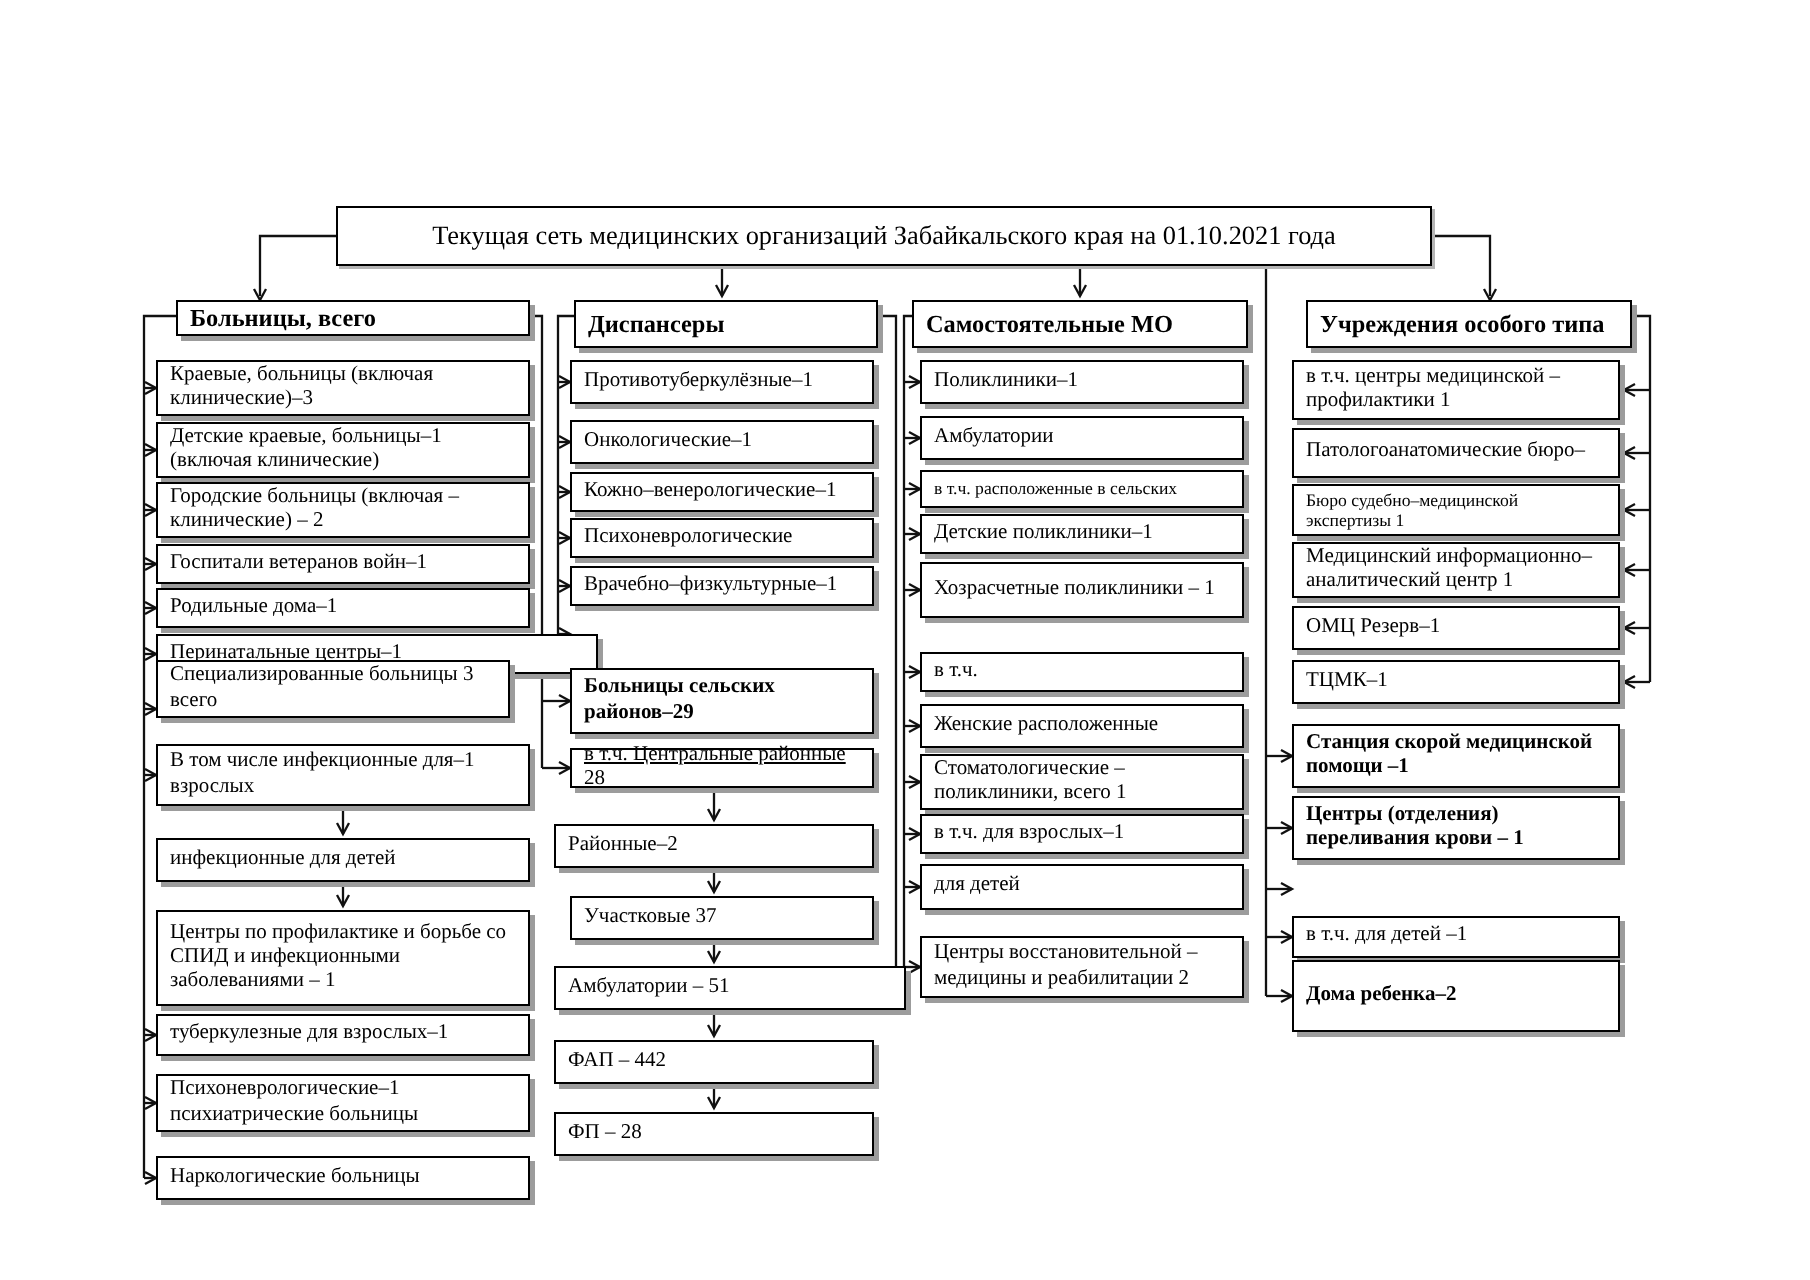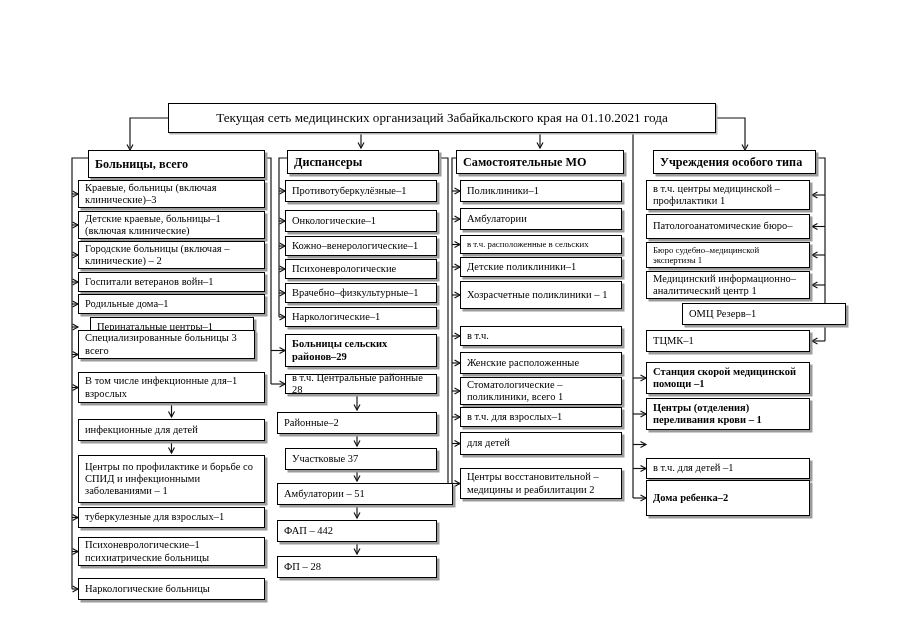--- a/index.html
+++ b/index.html
@@ -134,64 +134,63 @@
       <polyline points="357,434 357,446" stroke="#111" stroke-width="1.15" fill="none"></polyline>
       <path d="M354,440.5 L357,446 L360,440.5" stroke="#111" stroke-width="1.15" fill="none"></path>
       <polyline points="357,470 357,481" stroke="#111" stroke-width="1.15" fill="none"></polyline>
       <path d="M354,475.5 L357,481 L360,475.5" stroke="#111" stroke-width="1.15" fill="none"></path>
       <polyline points="357,505 357,518" stroke="#111" stroke-width="1.15" fill="none"></polyline>
       <path d="M354,512.5 L357,518 L360,512.5" stroke="#111" stroke-width="1.15" fill="none"></path>
       <polyline points="357,542 357,554" stroke="#111" stroke-width="1.15" fill="none"></polyline>
       <path d="M354,548.5 L357,554 L360,548.5" stroke="#111" stroke-width="1.15" fill="none"></path>
     </svg>
   <div class="box title" id="title-box" style="left: 168px; top: 103px; width: 548px; height: 30px;">Текущая сеть медицинских организаций Забайкальского края на 01.10.2021 года</div>
-  <div class="box header" id="h0" style="left: 88px; top: 150px; width: 177px; height: 28px; text-align: right;">Больницы, всего</div>
+  <div class="box header" id="h0" style="left: 88px; top: 150px; width: 177px; height: 18px; text-align: right;">Больницы, всего</div>
   <div class="box header" id="h1" style="left: 287px; top: 150px; width: 152px; height: 24px;">Диспансеры</div>
   <div class="box header" id="h2" style="left: 456px; top: 150px; width: 168px; height: 24px;">Самостоятельные МО</div>
   <div class="box header" id="h3" style="left: 653px; top: 150px; width: 163px; height: 24px;">Учреждения особого типа</div>
 <div class="box item" style="left: 78px; top: 180px; width: 187px; height: 28px;">Краевые, больницы (включая клинические)–3</div>
     <div class="box item" style="left: 78px; top: 211px; width: 187px; height: 28px;">Детские краевые, больницы–1 (включая клинические)</div>
     <div class="box item" style="left: 78px; top: 241px; width: 187px; height: 28px;">Городские больницы (включая – клинические) – 2</div>
     <div class="box item" style="left: 78px; top: 272px; width: 187px; height: 20px;">Госпитали ветеранов войн–1</div>
     <div class="box item" style="left: 78px; top: 294px; width: 187px; height: 20px;">Родильные дома–1</div>
-    <div class="box item" style="left: 90px; top: 317px; width: 164px; height: 20px;">Перинатальные центры–1</div>
+    <div class="box item" style="left: 78px; top: 317px; width: 221px; height: 20px;">Перинатальные центры–1</div>
     <div class="box item" style="left: 78px; top: 330px; width: 177px; height: 29px;">Специализированные больницы 3 всего</div>
     <div class="box item" style="left: 78px; top: 372px; width: 187px; height: 31px;">В том числе инфекционные для–1 взрослых</div>
     <div class="box item" style="left: 78px; top: 419px; width: 187px; height: 22px;">инфекционные для детей</div>
     <div class="box item" style="left: 78px; top: 455px; width: 187px; height: 48px;">Центры по профилактике и борьбе со СПИД и инфекционными заболеваниями – 1</div>
     <div class="box item" style="left: 78px; top: 507px; width: 187px; height: 21px;">туберкулезные для взрослых–1</div>
     <div class="box item" style="left: 78px; top: 537px; width: 187px; height: 29px;">Психоневрологические–1 психиатрические больницы</div>
     <div class="box item" style="left: 78px; top: 578px; width: 187px; height: 22px;">Наркологические больницы</div>
     <div class="box item" style="left: 285px; top: 180px; width: 152px; height: 22px;">Противотуберкулёзные–1</div>
     <div class="box item" style="left: 285px; top: 210px; width: 152px; height: 22px;">Онкологические–1</div>
     <div class="box item" style="left: 285px; top: 236px; width: 152px; height: 20px;">Кожно–венерологические–1</div>
     <div class="box item" style="left: 285px; top: 259px; width: 152px; height: 20px;">Психоневрологические</div>
     <div class="box item" style="left: 285px; top: 283px; width: 152px; height: 20px;">Врачебно–физкультурные–1</div>
-    <div class="box item" style="left: 285px; top: 307px; width: 152px; height: 20px;">Наркологические–1</div>
     <div class="box item bold" style="left: 285px; top: 334px; width: 152px; height: 33px;">Больницы сельских районов–29</div>
-    <div class="box item" style="left: 285px; top: 374px; width: 152px; height: 20px;">в т.ч. Центральные районные 28</div>
+    <div class="box item" style="left: 285px; top: 374px; width: 152px; height: 20px; text-decoration: underline;">в т.ч. Центральные районные 28</div>
     <div class="box item" style="left: 277px; top: 412px; width: 160px; height: 22px;">Районные–2</div>
     <div class="box item" style="left: 285px; top: 448px; width: 152px; height: 22px;">Участковые 37</div>
     <div class="box item" style="left: 277px; top: 483px; width: 176px; height: 22px;">Амбулатории – 51</div>
     <div class="box item" style="left: 277px; top: 520px; width: 160px; height: 22px;">ФАП – 442</div>
     <div class="box item" style="left: 277px; top: 556px; width: 160px; height: 22px;">ФП – 28</div>
     <div class="box item" style="left: 460px; top: 180px; width: 162px; height: 22px;">Поликлиники–1</div>
     <div class="box item" style="left: 460px; top: 208px; width: 162px; height: 22px;">Амбулатории</div>
     <div class="box item small" style="left: 460px; top: 235px; width: 162px; height: 19px;">в т.ч. расположенные в сельских</div>
     <div class="box item" style="left: 460px; top: 257px; width: 162px; height: 20px;">Детские поликлиники–1</div>
     <div class="box item" style="left: 460px; top: 281px; width: 162px; height: 28px;">Хозрасчетные поликлиники – 1</div>
     <div class="box item" style="left: 460px; top: 326px; width: 162px; height: 20px;">в т.ч.</div>
     <div class="box item" style="left: 460px; top: 352px; width: 162px; height: 22px;">Женские расположенные</div>
     <div class="box item" style="left: 460px; top: 377px; width: 162px; height: 28px;">Стоматологические – поликлиники, всего 1</div>
     <div class="box item" style="left: 460px; top: 407px; width: 162px; height: 20px;">в т.ч. для взрослых–1</div>
     <div class="box item" style="left: 460px; top: 432px; width: 162px; height: 23px;">для детей</div>
     <div class="box item" style="left: 460px; top: 468px; width: 162px; height: 31px;">Центры восстановительной – медицины и реабилитации 2</div>
     <div class="box item" style="left: 646px; top: 180px; width: 164px; height: 30px;">в т.ч. центры медицинской – профилактики 1</div>
     <div class="box item" style="left: 646px; top: 214px; width: 164px; height: 25px;">Патологоанатомические бюро–</div>
     <div class="box item small" style="left: 646px; top: 242px; width: 164px; height: 26px;">Бюро судебно–медицинской экспертизы 1</div>
     <div class="box item" style="left: 646px; top: 271px; width: 164px; height: 28px;">Медицинский информационно–аналитический центр 1</div>
-    <div class="box item" style="left: 646px; top: 303px; width: 164px; height: 22px; margin-left: 36px;">ОМЦ Резерв–1</div>
+    <div class="box item" style="left: 646px; top: 303px; width: 164px; height: 22px;">ОМЦ Резерв–1</div>
     <div class="box item" style="left: 646px; top: 330px; width: 164px; height: 22px;">ТЦМК–1</div>
     <div class="box item bold" style="left: 646px; top: 362px; width: 164px; height: 32px;">Станция скорой медицинской помощи –1</div>
     <div class="box item bold" style="left: 646px; top: 398px; width: 164px; height: 32px;">Центры (отделения) переливания крови – 1</div>
     <div class="box item" style="left: 646px; top: 458px; width: 164px; height: 21px;">в т.ч. для детей –1</div>
     <div class="box item bold" style="left: 646px; top: 480px; width: 164px; height: 36px;">Дома ребенка–2</div>
   </div>
 
 </body></html>

